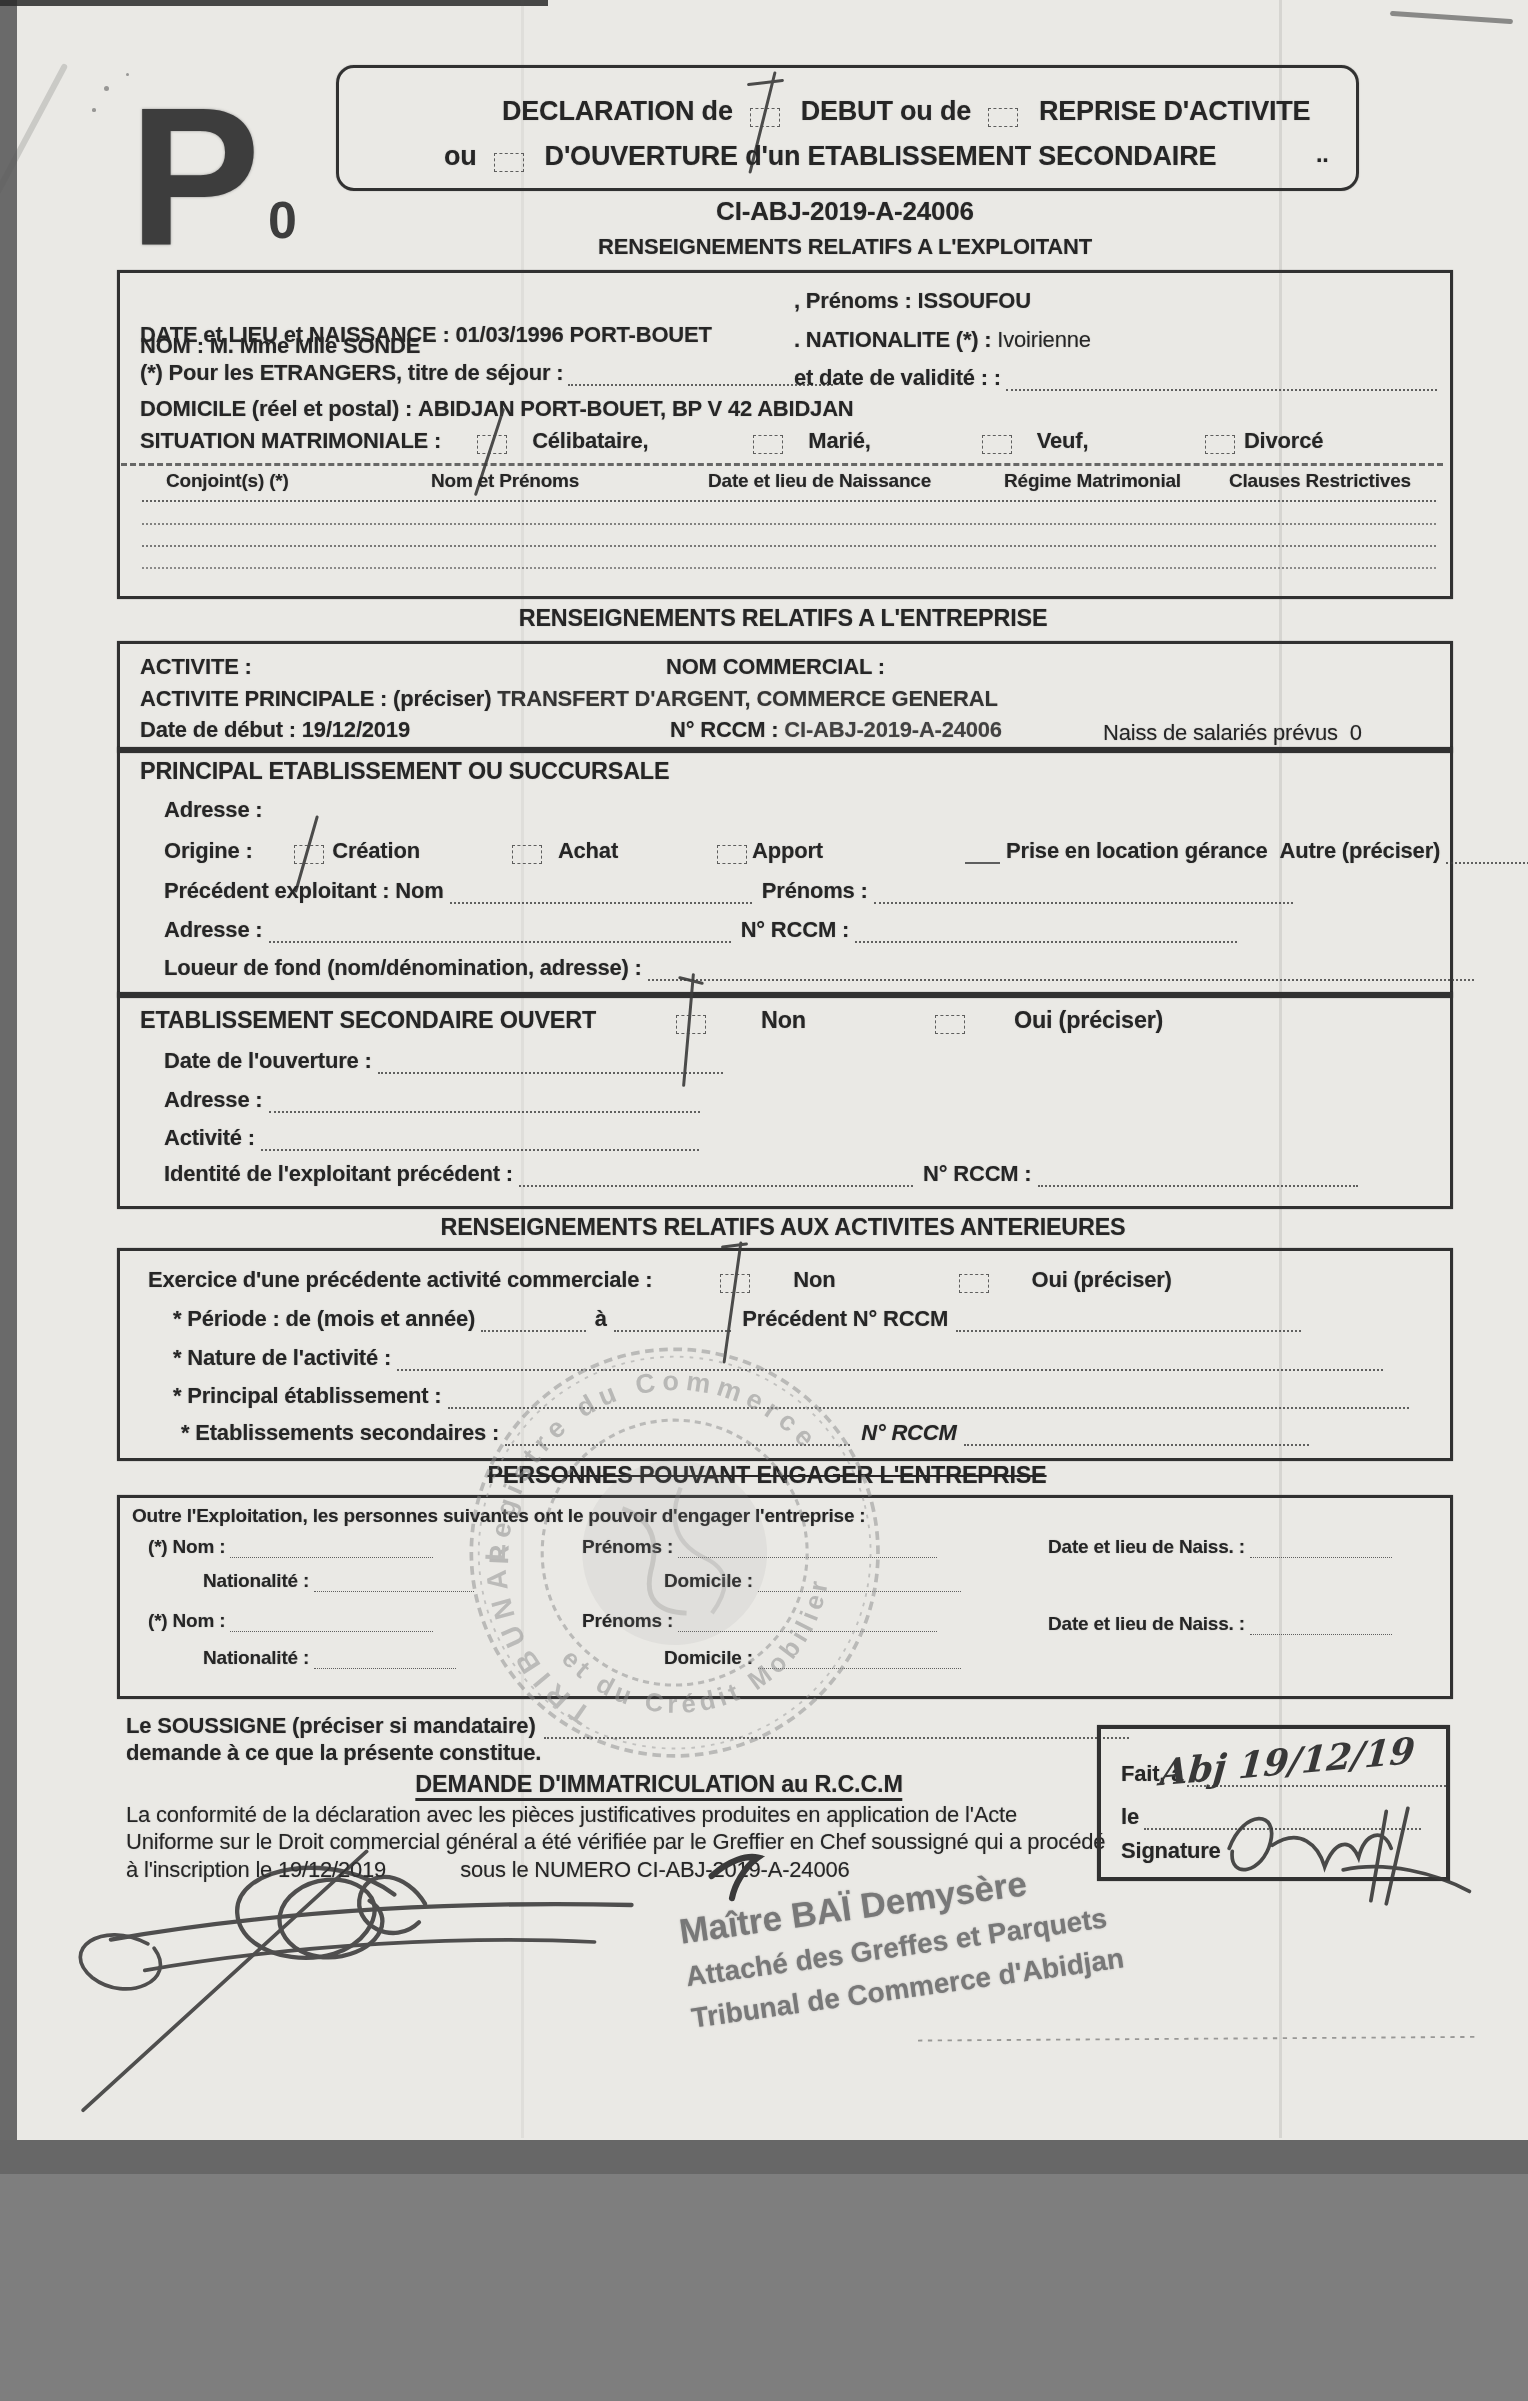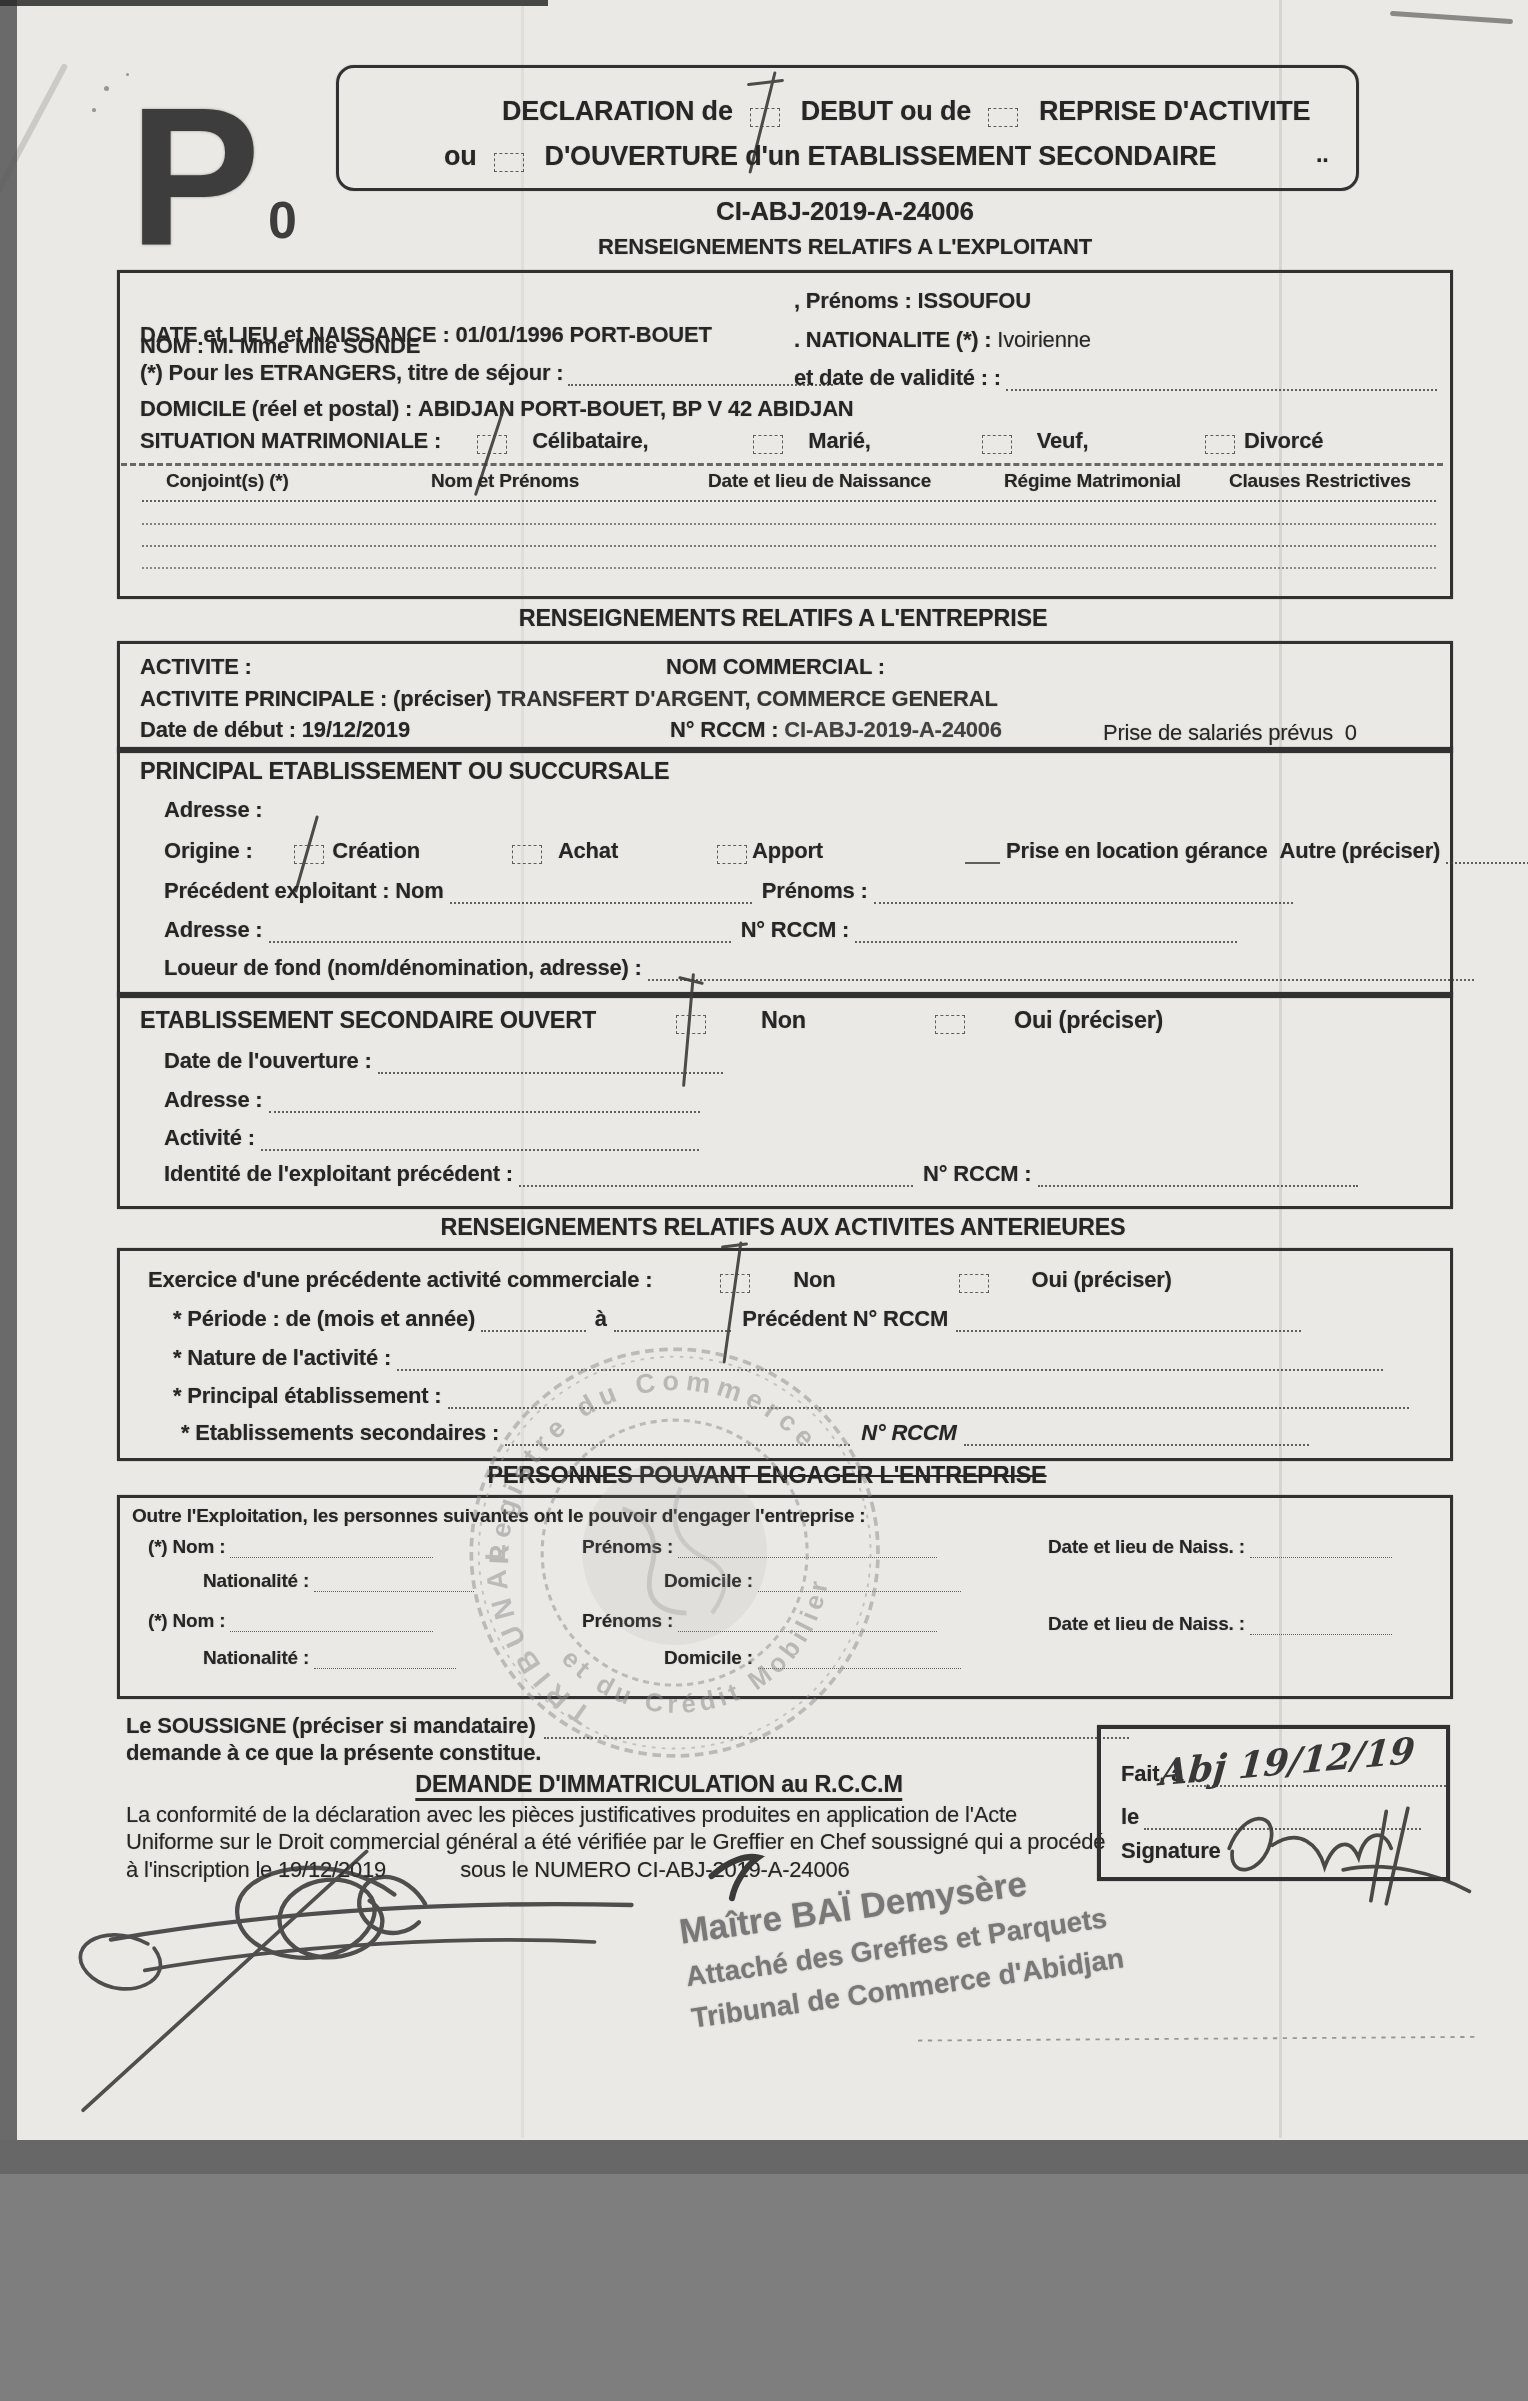--- a/index.html
+++ b/index.html
@@ -91,21 +91,21 @@
   <div class="row fs36" style="left:140px;top:292px;margin-top:41px;">
     <span class="b">NOM : M. Mme Mlle</span>&nbsp;
     <span class="b">SONDE</span>
   </div>
   <div class="row fs36" style="left:794px;top:288px;">
     <span class="b">, Prénoms :</span>&nbsp;
     <span class="b">ISSOUFOU</span>
   </div>
   <div class="row fs36" style="left:140px;top:322px;">
     <span class="b">DATE et LIEU et NAISSANCE :</span>&nbsp;
-    <span class="b">01/01/1996 PORT-BOUET</span>
+    <span class="b">01/03/1996 PORT-BOUET</span>
   </div>
   <div class="row fs36" style="left:794px;top:327px;">
     <span class="b">. NATIONALITE (*) :</span>&nbsp;
     <span>Ivoirienne</span>
   </div>
   <div class="row fs36" style="left:140px;top:360px;">
     <span class="b">(*) Pour les ETRANGERS, titre de séjour :</span>
     <span class="dots" style="width:265px;margin-left:5px;"></span>
   </div>
   <div class="row fs36" style="left:794px;top:365px;">
@@ -156,21 +156,21 @@
   </div>
   <div class="row fs36" style="left:140px;top:717px;">
     <span class="b">Date de début :</span>&nbsp;
     <span class="b">19/12/2019</span>
   </div>
   <div class="row fs36" style="left:670px;top:717px;">
     <span class="b">N° RCCM :</span>&nbsp;
     <span class="b" style="opacity:.85;">CI-ABJ-2019-A-24006</span>
   </div>
   <div class="row fs36" style="left:1103px;top:720px;">
-    <span>Prise de salariés prévus</span>&nbsp;&nbsp;
+    <span>Naiss de salariés prévus</span>&nbsp;&nbsp;
     <span>0</span>
   </div>
 
   <div class="box" style="left:117px;top:747px;width:1330px;height:245px;"></div>
   <div class="txt fs38 b" style="left:140px;top:759px;">PRINCIPAL ETABLISSEMENT OU SUCCURSALE</div>
   <div class="row fs36" style="left:164px;top:797px;">
     <span class="b">Adresse :</span>&nbsp;
   </div>
   <div class="row fs36" style="left:164px;top:838px;">
     <span class="b">Origine :</span>

